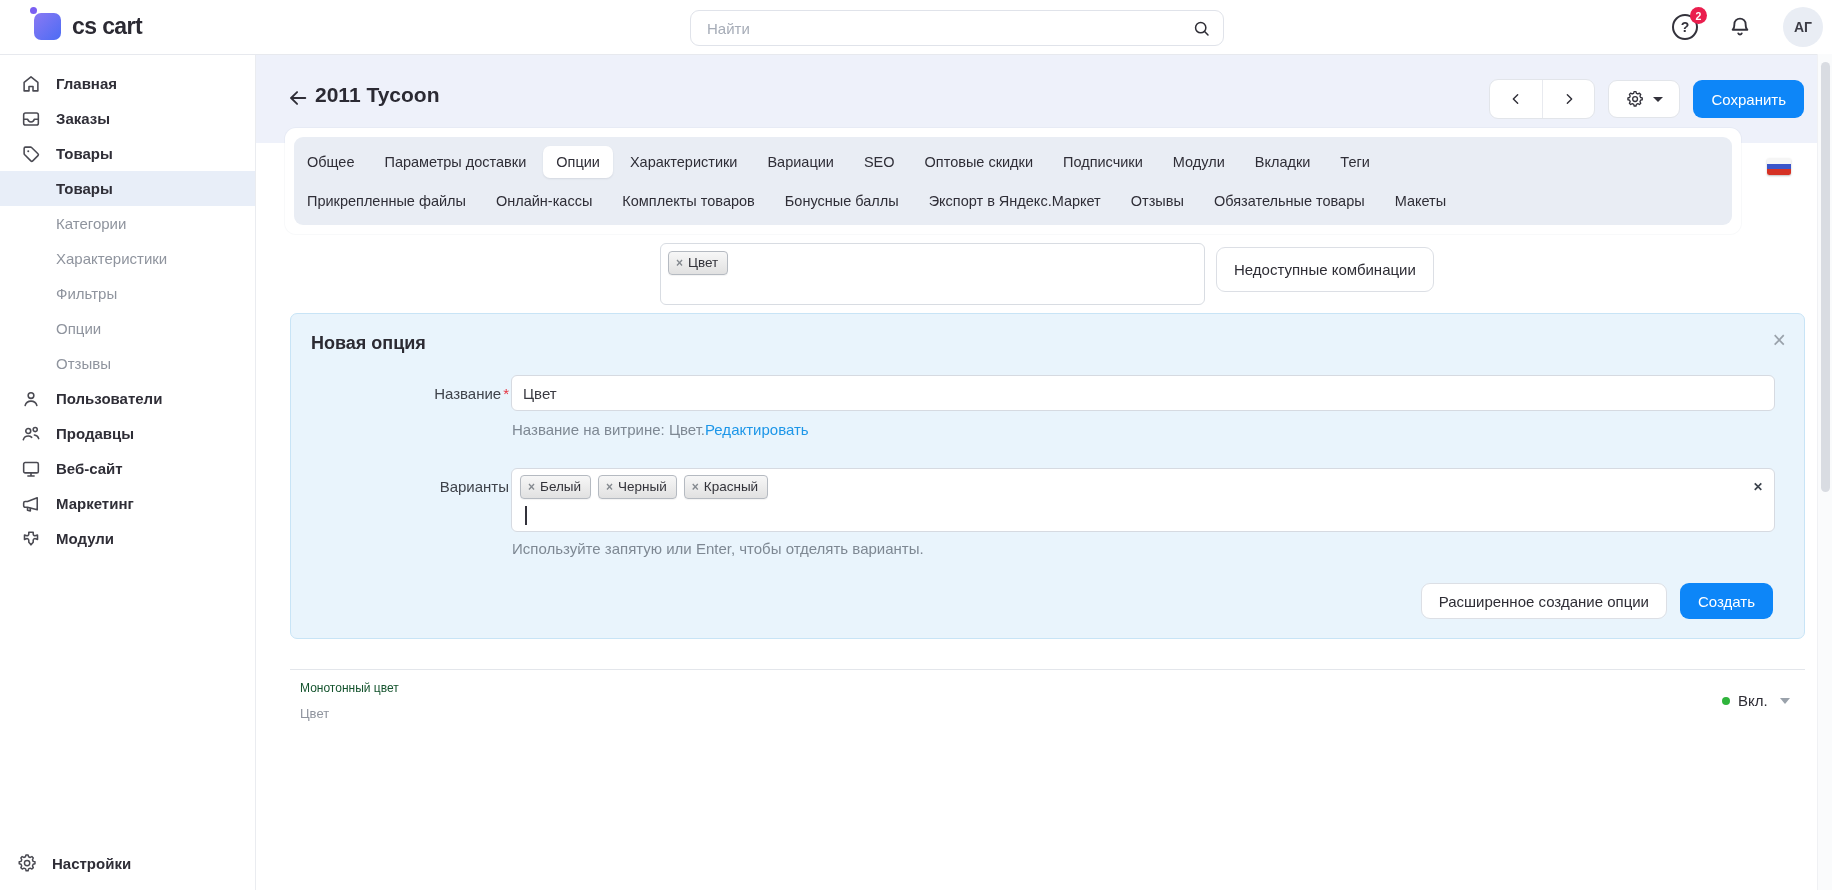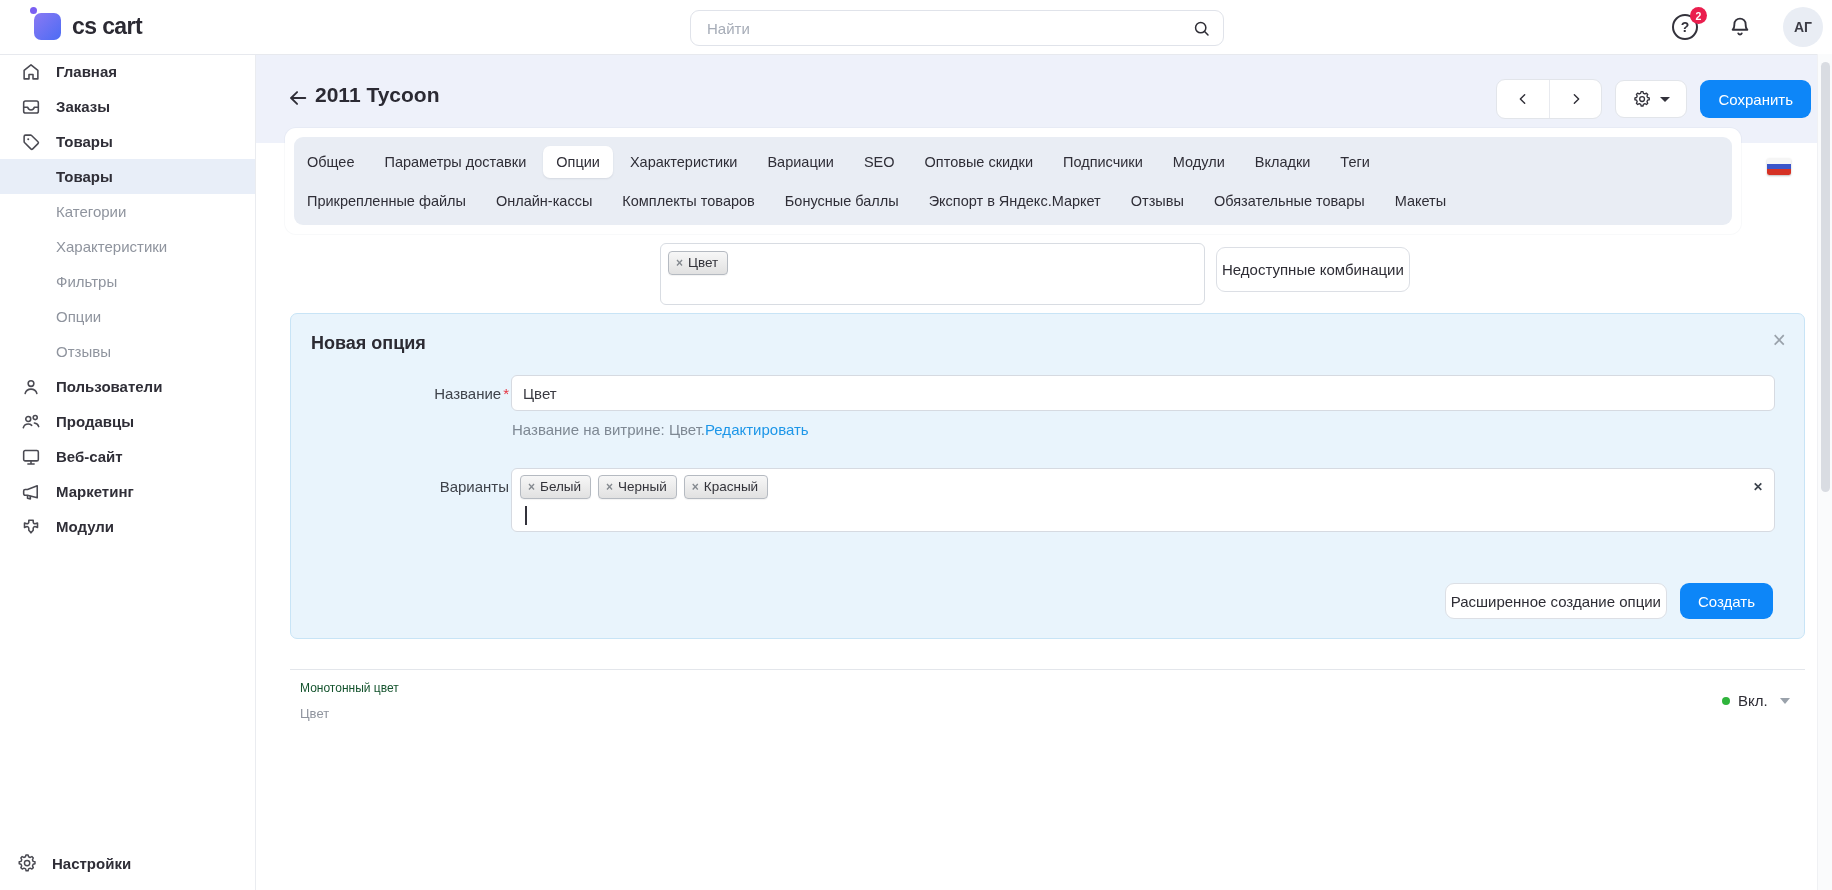--- a/index.html
+++ b/index.html
@@ -17,32 +17,32 @@
   .search input{flex:1;border:none;outline:none;font-size:15px;color:#3a3a42;background:transparent;font-family:inherit}
   .search input::placeholder{color:#a6acb7}
   .help-wrap{position:absolute;left:1672px;top:14px;width:28px;height:28px;cursor:pointer}
   .help-circle{width:26px;height:26px;border:2px solid #33323b;border-radius:50%;box-sizing:border-box;display:flex;align-items:center;justify-content:center;font-size:14px;font-weight:700;color:#33323b}
   .help-badge{position:absolute;right:-7px;top:-7px;min-width:17px;height:17px;border-radius:9px;background:#ea1e4e;color:#fff;font-size:10.5px;font-weight:700;display:flex;align-items:center;justify-content:center;padding:0 4px;box-sizing:border-box}
   .bell{position:absolute;left:1727px;top:14px;width:26px;height:26px;cursor:pointer;color:#33323b}
   .avatar{position:absolute;left:1783px;top:7px;width:40px;height:40px;border-radius:50%;background:#e9edf4;color:#3c3c45;font-size:14px;font-weight:700;display:flex;align-items:center;justify-content:center;cursor:pointer}
 
   
   .sidebar{position:absolute;left:0;top:54px;width:255px;bottom:0;background:#fff;border-right:1px solid #eaecf0;z-index:5}
-  .nav{}
+  .nav{padding-top:12px}
   .nav-item{height:35px;display:flex;align-items:center;padding-left:20px;gap:14px;cursor:pointer}
   .nav-item .ni-icon{width:22px;height:22px;color:#4a4a52;flex:0 0 22px}
   .nav-item .ni-label{font-size:15px;font-weight:700;color:#2f2e37}
   .nav-sub{height:35px;display:flex;align-items:center;padding-left:56px;font-size:15px;color:#8f949e;cursor:pointer}
   .nav-sub.active{background:#e8eef8;color:#2f2e37;font-weight:700}
   .nav-settings{position:absolute;left:0;right:1px;bottom:6px;height:42px;display:flex;align-items:center;padding-left:16px;gap:14px;cursor:pointer;background:#fff}
   .nav-settings .ni-icon{width:22px;height:22px;color:#4a4a52}
   .nav-settings .ni-label{font-size:15px;font-weight:700;color:#2f2e37}
 
   
-  .band{position:absolute;left:255px;right:4px;top:54px;height:89px;background:#eef1fa}
+  .band{position:absolute;left:255px;right:11px;top:54px;height:89px;background:#eef1fa}
   .back-btn{position:absolute;left:32px;top:33px;width:22px;height:22px;color:#2f2e37;cursor:pointer}
   .page-title{position:absolute;left:60px;top:29px;font-size:21px;font-weight:700;color:#2b2a33}
   .band-controls{position:absolute;right:17px;top:25px;display:flex;gap:13px;align-items:center}
   .pager{display:flex;border:1px solid #e2e5ea;border-radius:9px;background:#fff;overflow:hidden}
   .pager-btn{width:52px;height:38px;display:flex;align-items:center;justify-content:center;cursor:pointer;color:#2f2e37;box-sizing:border-box}
   .pager-btn + .pager-btn{border-left:1px solid #e8eaef}
   .gear-btn{width:72px;height:38px;border:1px solid #e2e5ea;border-radius:9px;background:#fff;display:flex;align-items:center;justify-content:center;gap:8px;cursor:pointer;color:#33323b;box-sizing:border-box}
   .caret{width:0;height:0;border-left:5px solid transparent;border-right:5px solid transparent;border-top:5px solid #33323b}
   .btn-primary{height:38px;border:none;border-radius:9px;background:#0d86f8;color:#fff;font-size:15px;font-family:inherit;padding:0 18px;cursor:pointer}
 
@@ -53,21 +53,21 @@
   .tab{padding:8px 13px;border-radius:7px;font-size:14.5px;color:#2f2e37;white-space:nowrap;cursor:pointer}
   .tab.active{background:#fff;box-shadow:0 1px 2px rgba(30,40,60,.10)}
   .flag{position:absolute;left:1767px;top:158px;width:24px;height:17px;border-radius:2.5px;overflow:hidden;box-shadow:0 1px 2px rgba(0,0,0,.25);cursor:pointer}
   .flag div{height:33.4%}
   .flag .f-w{background:#f5f5f5}.flag .f-b{background:#3a55c9}.flag .f-r{background:#d53124}
 
   
   .select-box{position:absolute;left:660px;top:243px;width:545px;height:62px;background:#fff;border:1px solid #d8dce2;border-radius:6px;box-sizing:border-box;padding:7px;cursor:text}
   .chip{display:inline-flex;align-items:center;gap:5px;padding:3px 9px 4px 7px;background:linear-gradient(#f7f7f7,#e1e1e1);border:1px solid #b5bac1;border-radius:4px;font-size:13.5px;color:#33333a;box-shadow:0 1px 1px rgba(0,0,0,.05);cursor:default}
   .chip .x{color:#84898f;font-size:12px;font-weight:700;line-height:1;cursor:pointer}
-  .btn-secondary{height:45px;border:1px solid #dcdfe5;border-radius:9px;background:#fff;color:#2e2d35;font-size:15px;font-family:inherit;padding:0 5px;cursor:pointer}
+  .btn-secondary{height:45px;border:1px solid #dcdfe5;border-radius:9px;background:#fff;color:#2e2d35;font-size:15px;font-family:inherit;padding:0 17px;cursor:pointer}
   .combos-btn{position:absolute;left:1216px;top:247px}
 
   
   .panel{position:absolute;left:290px;top:313px;width:1515px;height:326px;background:#e9f4fc;border:1px solid #c8e4f6;border-radius:7px;box-sizing:border-box}
   .panel-title{position:absolute;left:20px;top:19px;font-size:18px;font-weight:700;color:#2c2b33}
   .panel-close{position:absolute;right:18px;top:10px;font-size:23px;color:#9aa2ab;cursor:pointer;line-height:1.4}
   .f-label{position:absolute;left:20px;width:198px;text-align:right;font-size:15px;color:#3f434b}
   .req{color:#e5323e;margin-left:2px}
   .name-input{position:absolute;left:220px;top:61px;width:1264px;height:36px;border:1px solid #d6dae1;border-radius:6px;background:#fff;box-sizing:border-box;font-size:15px;color:#3a3a42;padding:0 11px;outline:none;font-family:inherit}
   .hint{position:absolute;left:221px;font-size:15px;color:#7e8893}
@@ -329,20 +329,21 @@
           <span>Черный</span>
         </span>
         <span class="chip">
           <span class="x">×</span>
           <span>Красный</span>
         </span>
       </div>
       <span class="clear-x">✕</span>
       <span class="text-cursor"></span>
     </div>
+    <div class="hint" style="top:226px">Используйте запятую или Enter, чтобы отделять варианты.</div>
 
     <div class="panel-buttons">
       <button class="btn-secondary adv-btn">Расширенное создание опции</button>
       <button class="btn-primary" style="height:36px">Создать</button>
     </div>
   </div>
 
   <div class="divider"></div>
   <div class="opt-name">Монотонный цвет</div>
   <div class="opt-sub">Цвет</div>

